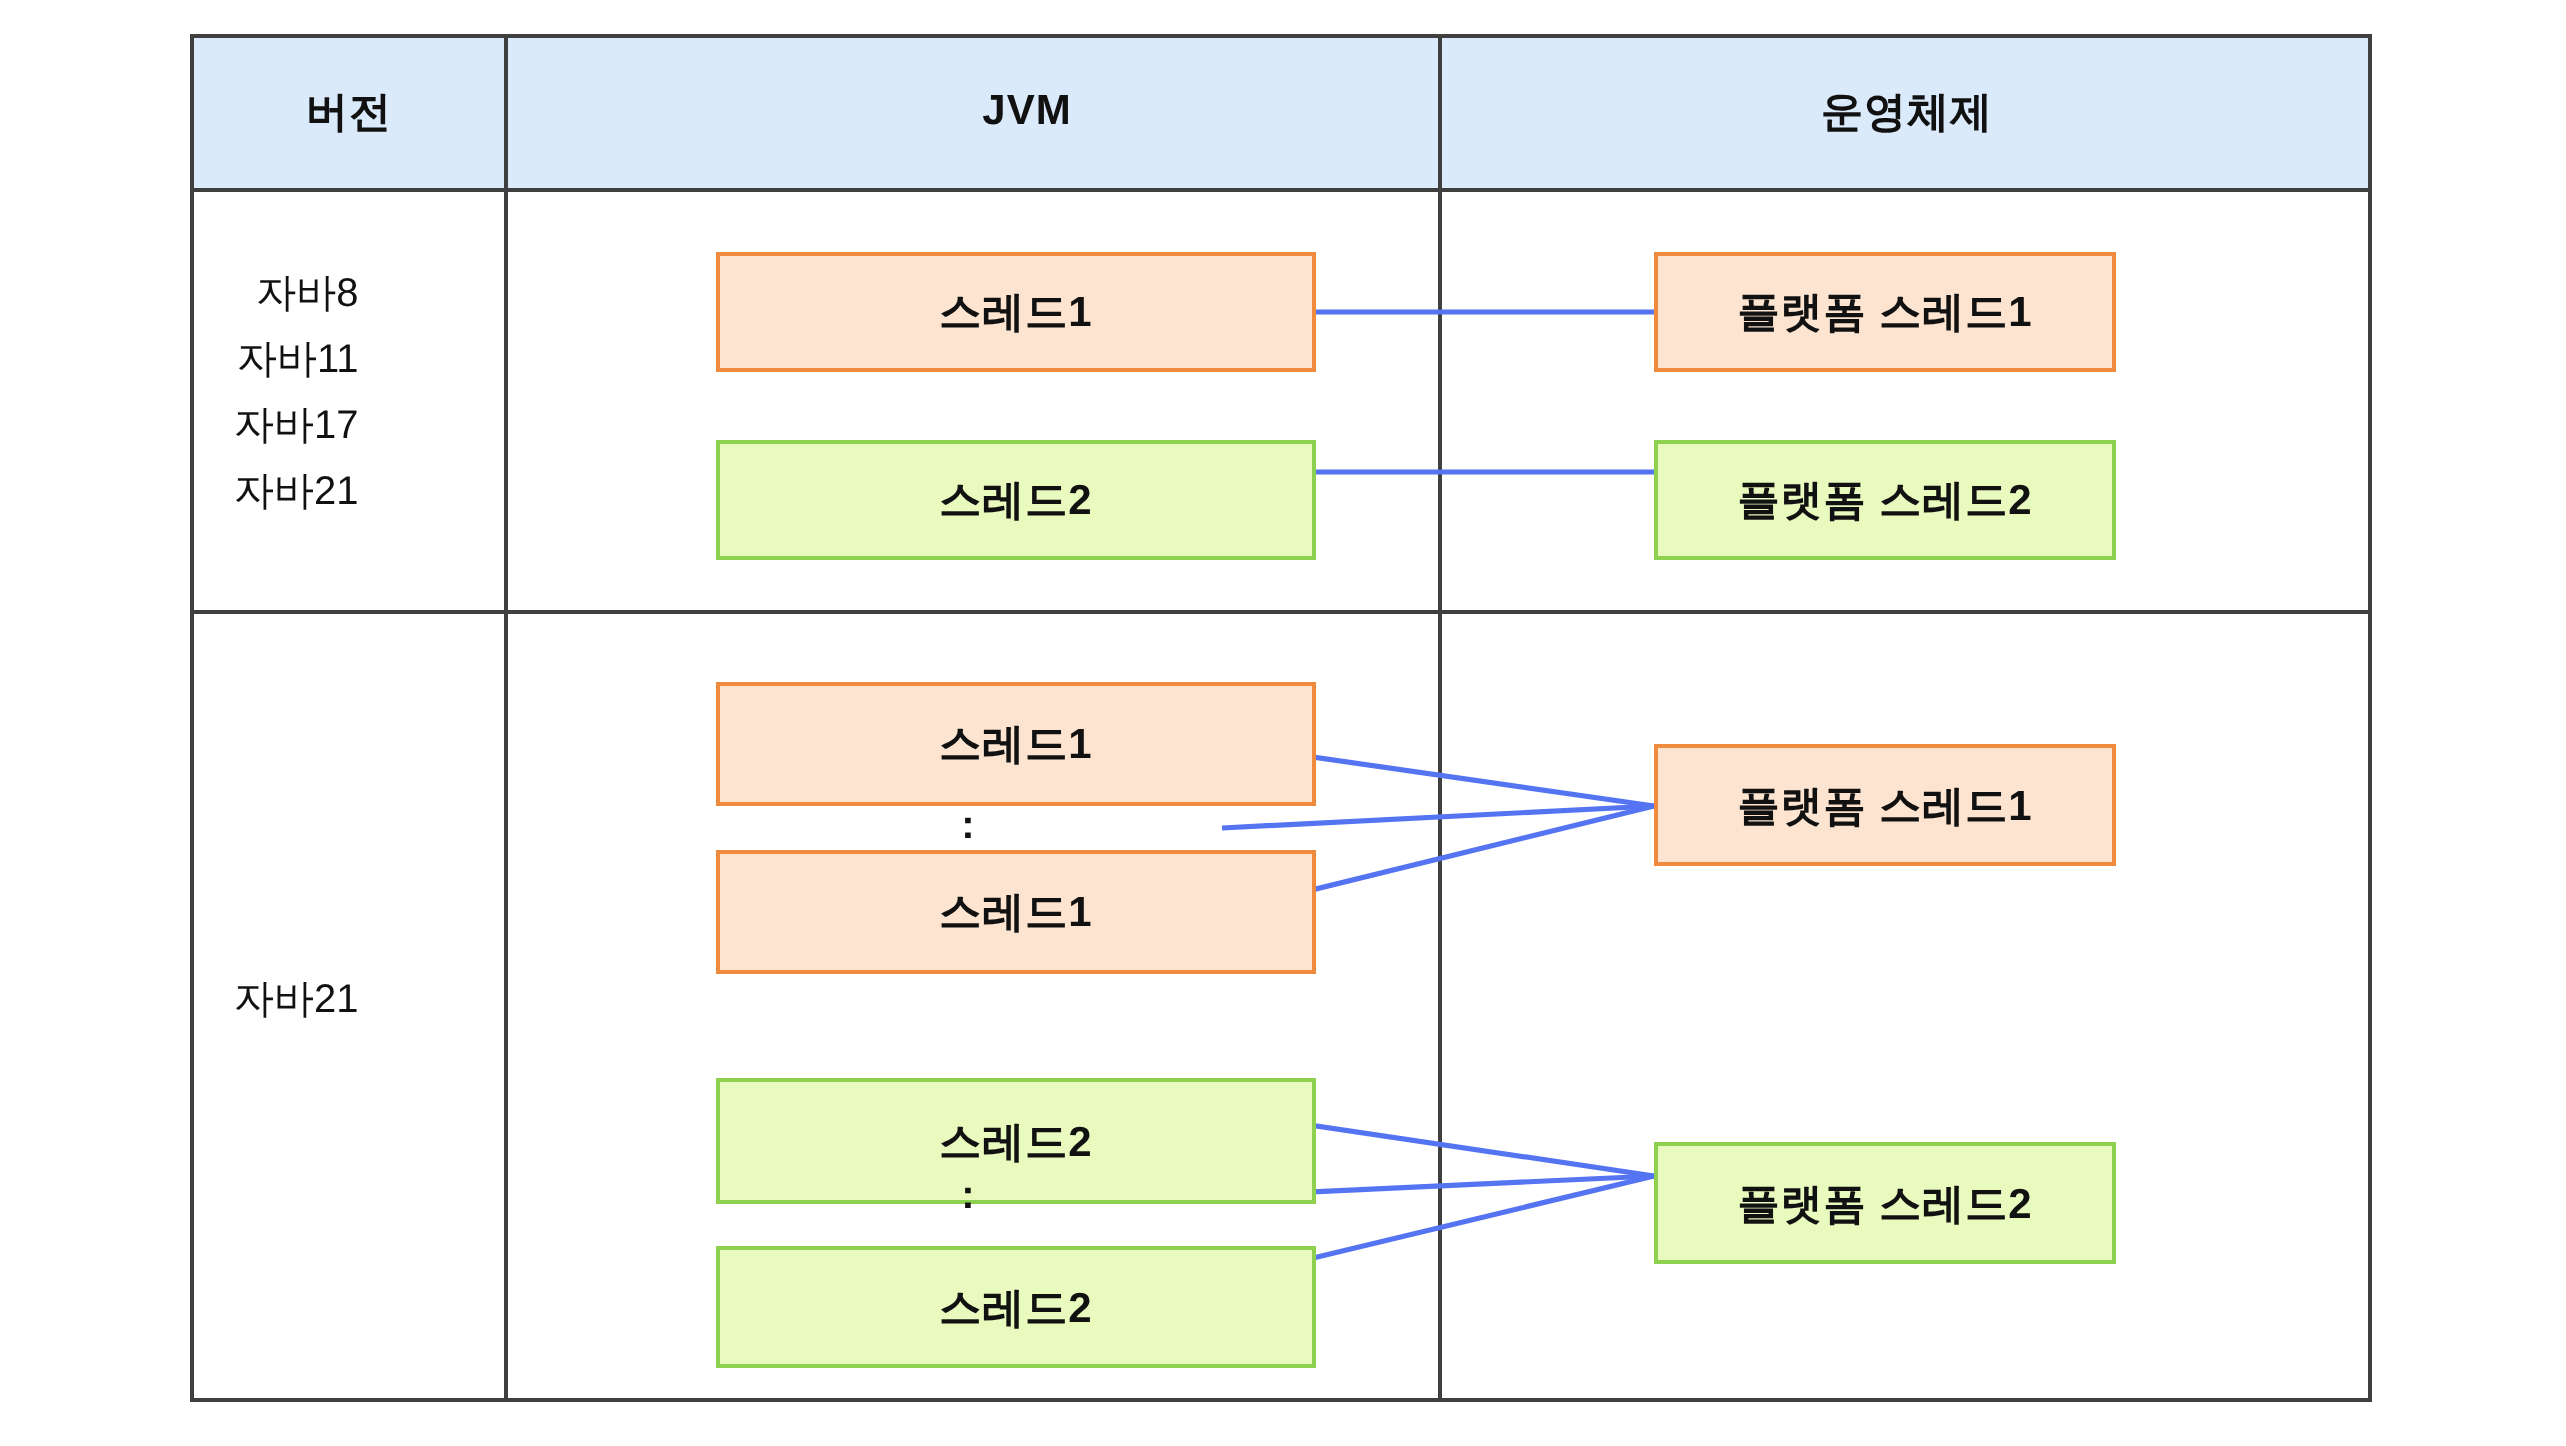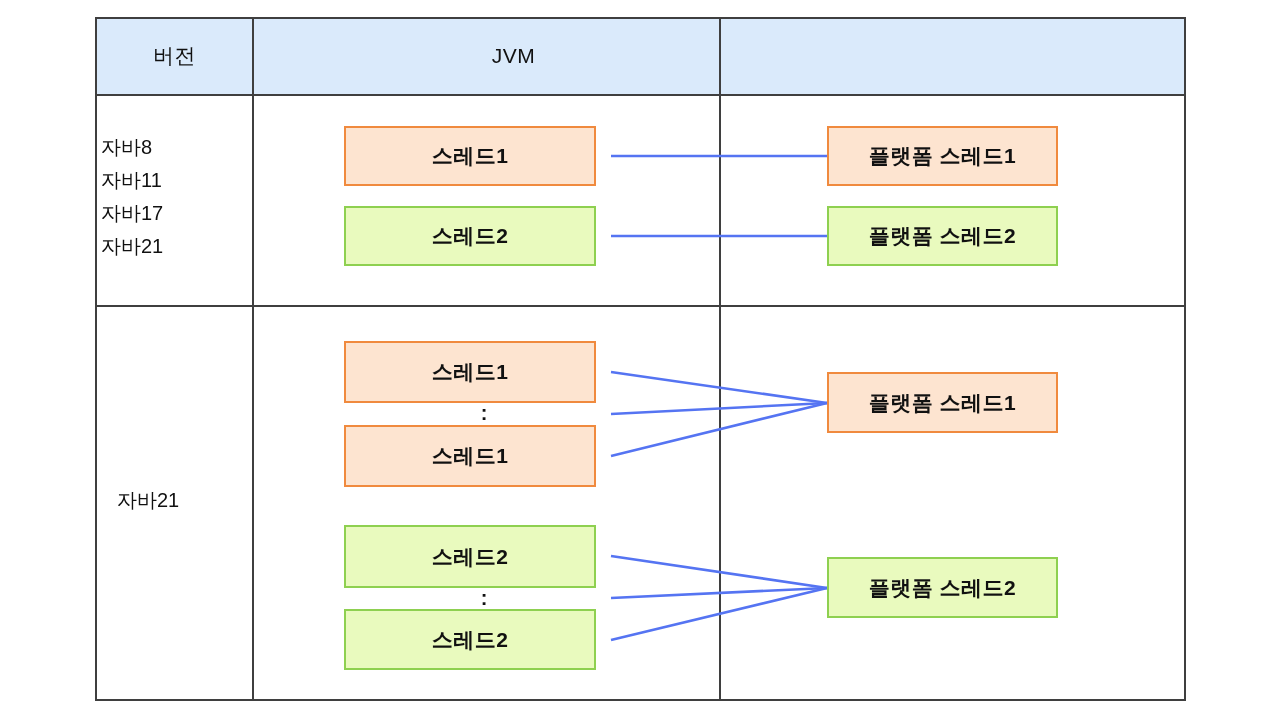--- a/index.html
+++ b/index.html
@@ -20,48 +20,48 @@
     background:var(--header-bg);border-bottom:2px solid var(--table-border);
     box-sizing:border-box;
   }
   .v-divider{position:absolute;top:0;width:2px;height:100%;background:var(--table-border);}
   .v-div-1{left:155px;}
   .v-div-2{left:622px;}
   .h-divider{position:absolute;left:0;top:286px;width:100%;height:2px;background:var(--table-border);}
 
   .header-cell{
     position:absolute;top:17px;height:77px;display:flex;align-items:center;justify-content:center;
-    font-size:21px;font-weight:normal;letter-spacing:0.5px;border-radius:23px;
+    font-size:21px;font-weight:bold;letter-spacing:0.5px;border-radius:23px;
   }
   .hc-version{left:95px;width:159px;}
   .hc-jvm{left:254px;width:519px;}
   .hc-os{left:721px;width:465px;}
 
   
   .version-list{
-    position:absolute;left:101px;top:131px;font-size:20px;line-height:33px;
+    position:absolute;left:117px;top:131px;font-size:20px;line-height:33px;text-align:right;
   }
   .version-single{
     position:absolute;left:117px;top:486px;font-size:20px;line-height:28px;
   }
 
   
   .connectors{position:absolute;left:0;top:0;width:1283px;height:723px;pointer-events:none;}
   .connectors line{stroke:var(--connector-blue);stroke-width:2.6px;}
 
   
   .tbox{
     position:absolute;box-sizing:border-box;border:2px solid;
     display:flex;align-items:center;justify-content:center;
     font-size:21px;font-weight:bold;letter-spacing:0.5px;
   }
   .tbox.orange{background:var(--orange-fill);border-color:var(--orange-border);}
-  .tbox.green{background:var(--green-fill);border-color:var(--green-border);}
+  .tbox.green{background:var(--green-fill);border-color:var(--green-border);margin-top:14px;}
 
-  .jvm-x{left:344px;width:252px;}
+  .jvm-x{left:358px;width:300px;}
   .os-x{left:827px;width:231px;}
 
   .r1-a{top:126px;height:60px;}
   .r1-b{top:206px;height:60px;}
   .r2-t1a{top:341px;height:62px;}
   .r2-t1b{top:425px;height:62px;}
   .r2-t2a{top:525px;height:63px;}
   .r2-t2b{top:609px;height:61px;}
   .r2-os1{top:372px;height:61px;}
   .r2-os2{top:557px;height:61px;}
@@ -81,20 +81,21 @@
 
   <div class="table-frame">
     <div class="header-row"></div>
     <div class="v-divider v-div-1"></div>
     <div class="v-divider v-div-2"></div>
     <div class="h-divider"></div>
   </div>
 
   <div class="header-cell hc-version">버전</div>
   <div class="header-cell hc-jvm">JVM</div>
+  <div class="header-cell hc-os">운영체제</div>
 
   <svg class="connectors">
 
     <line x1="611" y1="156" x2="828" y2="156"></line>
     <line x1="611" y1="236" x2="828" y2="236"></line>
 
     <line x1="611" y1="372" x2="827" y2="403"></line>
     <line x1="611" y1="414" x2="827" y2="403"></line>
     <line x1="611" y1="456" x2="827" y2="403"></line>
 

